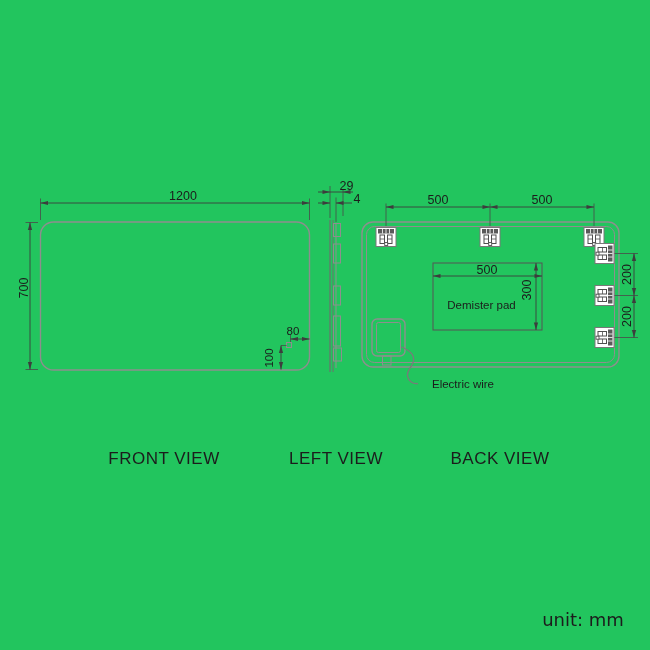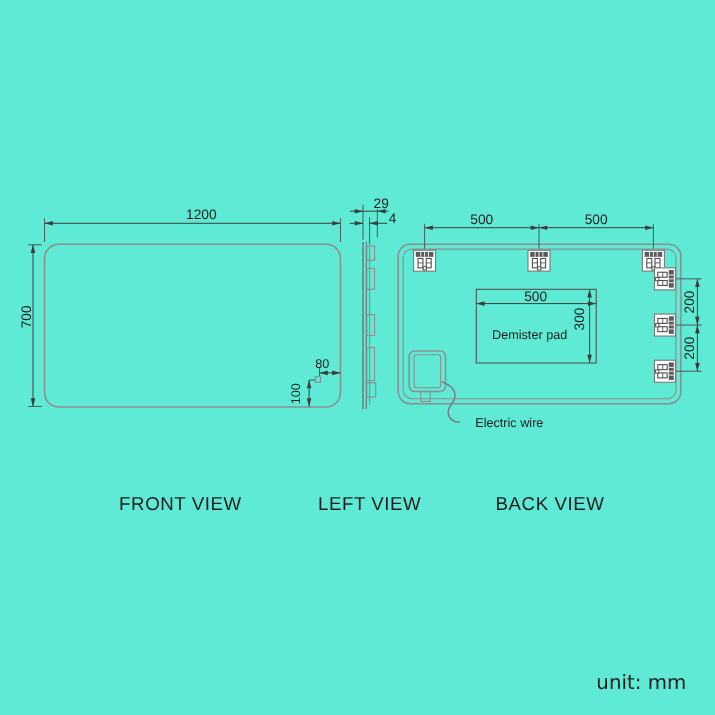--- a/index.html
+++ b/index.html
@@ -1,16 +1,16 @@
 <!DOCTYPE html>
 <html><head>
 <meta charset="utf-8">
 <style>
   html,body{margin:0;padding:0;background:#ffffff;}
-  .canvas{position:relative;width:650px;height:650px;background:#5eead4;overflow:hidden;
+  .canvas{position:relative;width:650px;height:650px;background:#22c55e;overflow:hidden;
           font-family:"Liberation Sans", sans-serif;}
   svg{position:absolute;left:0;top:0;}
   svg text{fill:#1c1c1c;font-family:"Liberation Sans", sans-serif;}
   .dimtxt{font-size:12.5px;}
   .smalltxt{font-size:11.5px;}
   .viewlbl{font-size:17px;letter-spacing:0.5px;}
   .unitlbl{font-size:18px;font-family:"DejaVu Sans", sans-serif;}
   .outline{stroke:#8e8e8e;fill:none;}
   .outline-thick{stroke:#8e8e8e;stroke-width:1.4;fill:none;}
   .dimline{stroke:#3d3d3d;stroke-width:0.9;fill:none;}

